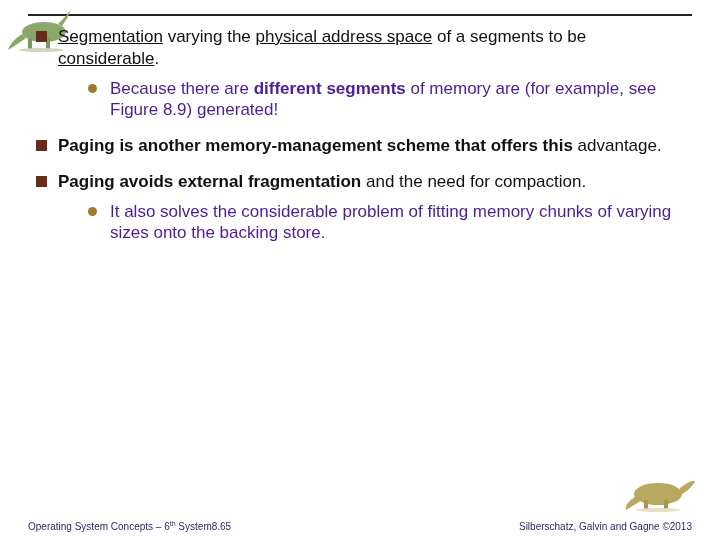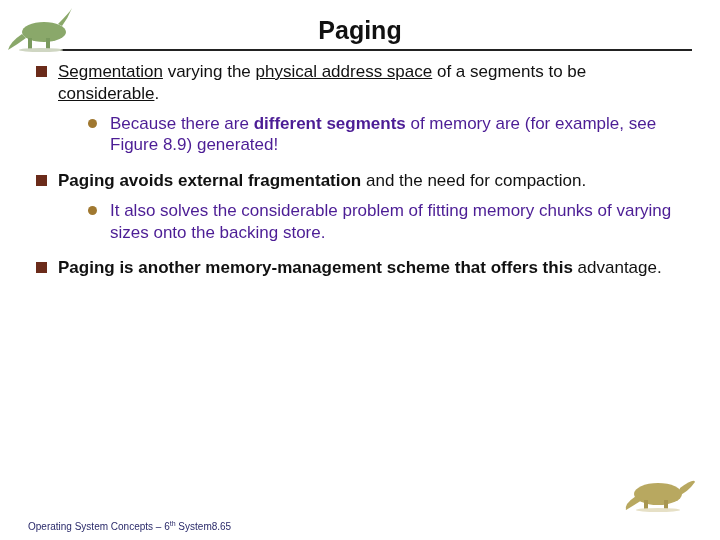--- a/index.html
+++ b/index.html
@@ -109,60 +109,60 @@
 
   <svg class="dino-tl" viewBox="0 0 70 50">
     <ellipse cx="38" cy="30" rx="22" ry="10" fill="#8aa86a"></ellipse>
     <path d="M52 22 Q64 10 66 6 Q62 16 56 24 Z" fill="#8aa86a"></path>
     <rect x="22" y="36" width="4" height="12" fill="#7a9a5e"></rect>
     <rect x="40" y="36" width="4" height="12" fill="#7a9a5e"></rect>
     <path d="M16 32 Q4 40 2 48 Q12 42 20 36 Z" fill="#8aa86a"></path>
     <ellipse cx="35" cy="48" rx="22" ry="2" fill="#cfd6c2"></ellipse>
   </svg>
 
-  <h1 class="title">Paging</h1>
   <hr class="hr">
 
   <div class="content">
     <ul class="outer">
 
       <li>
         <span class="u">Segmentation</span><span> varying the </span><span class="u">physical address space</span><span> of a segments to be </span><span class="u">considerable</span><span>.</span>
         <ul class="inner">
           <li>
             <span>Because there are </span><span class="b">different segments</span><span> of memory are (for example, see Figure 8.9) generated!</span>
           </li>
         </ul>
       </li>
 
       <li>
+        <span class="b">Paging is another memory-management scheme that offers this</span><span> advantage.</span>
+      </li>
+
+      <li>
         <span class="b">Paging avoids external fragmentation</span><span> and the need for compaction.</span>
         <ul class="inner">
           <li>
             <span>It also solves the considerable problem of fitting memory chunks of varying sizes onto the backing store.</span>
           </li>
         </ul>
-      </li>
-
-      <li>
-        <span class="b">Paging is another memory-management scheme that offers this</span><span> advantage.</span>
       </li>
 
     </ul>
   </div>
 
   <svg class="dino-br" viewBox="0 0 72 42">
     <ellipse cx="34" cy="24" rx="24" ry="11" fill="#b8a860"></ellipse>
     <path d="M56 18 Q70 8 71 12 Q64 22 54 26 Z" fill="#b8a860"></path>
     <rect x="20" y="30" width="4" height="10" fill="#a89650"></rect>
     <rect x="40" y="30" width="4" height="10" fill="#a89650"></rect>
     <path d="M12 26 Q0 34 2 40 Q12 34 18 30 Z" fill="#b8a860"></path>
     <ellipse cx="34" cy="40" rx="22" ry="2" fill="#e6e0c6"></ellipse>
   </svg>
 
   <div class="footer">
     <div class="left">
       <span>Operating System Concepts – 6</span><sup>th</sup><span> System</span>
     </div>
     <div class="center">8.65</div>
+    <div class="right">Silberschatz, Galvin and Gagne ©2013</div>
   </div>
 
 </div>
 
 </body></html>

